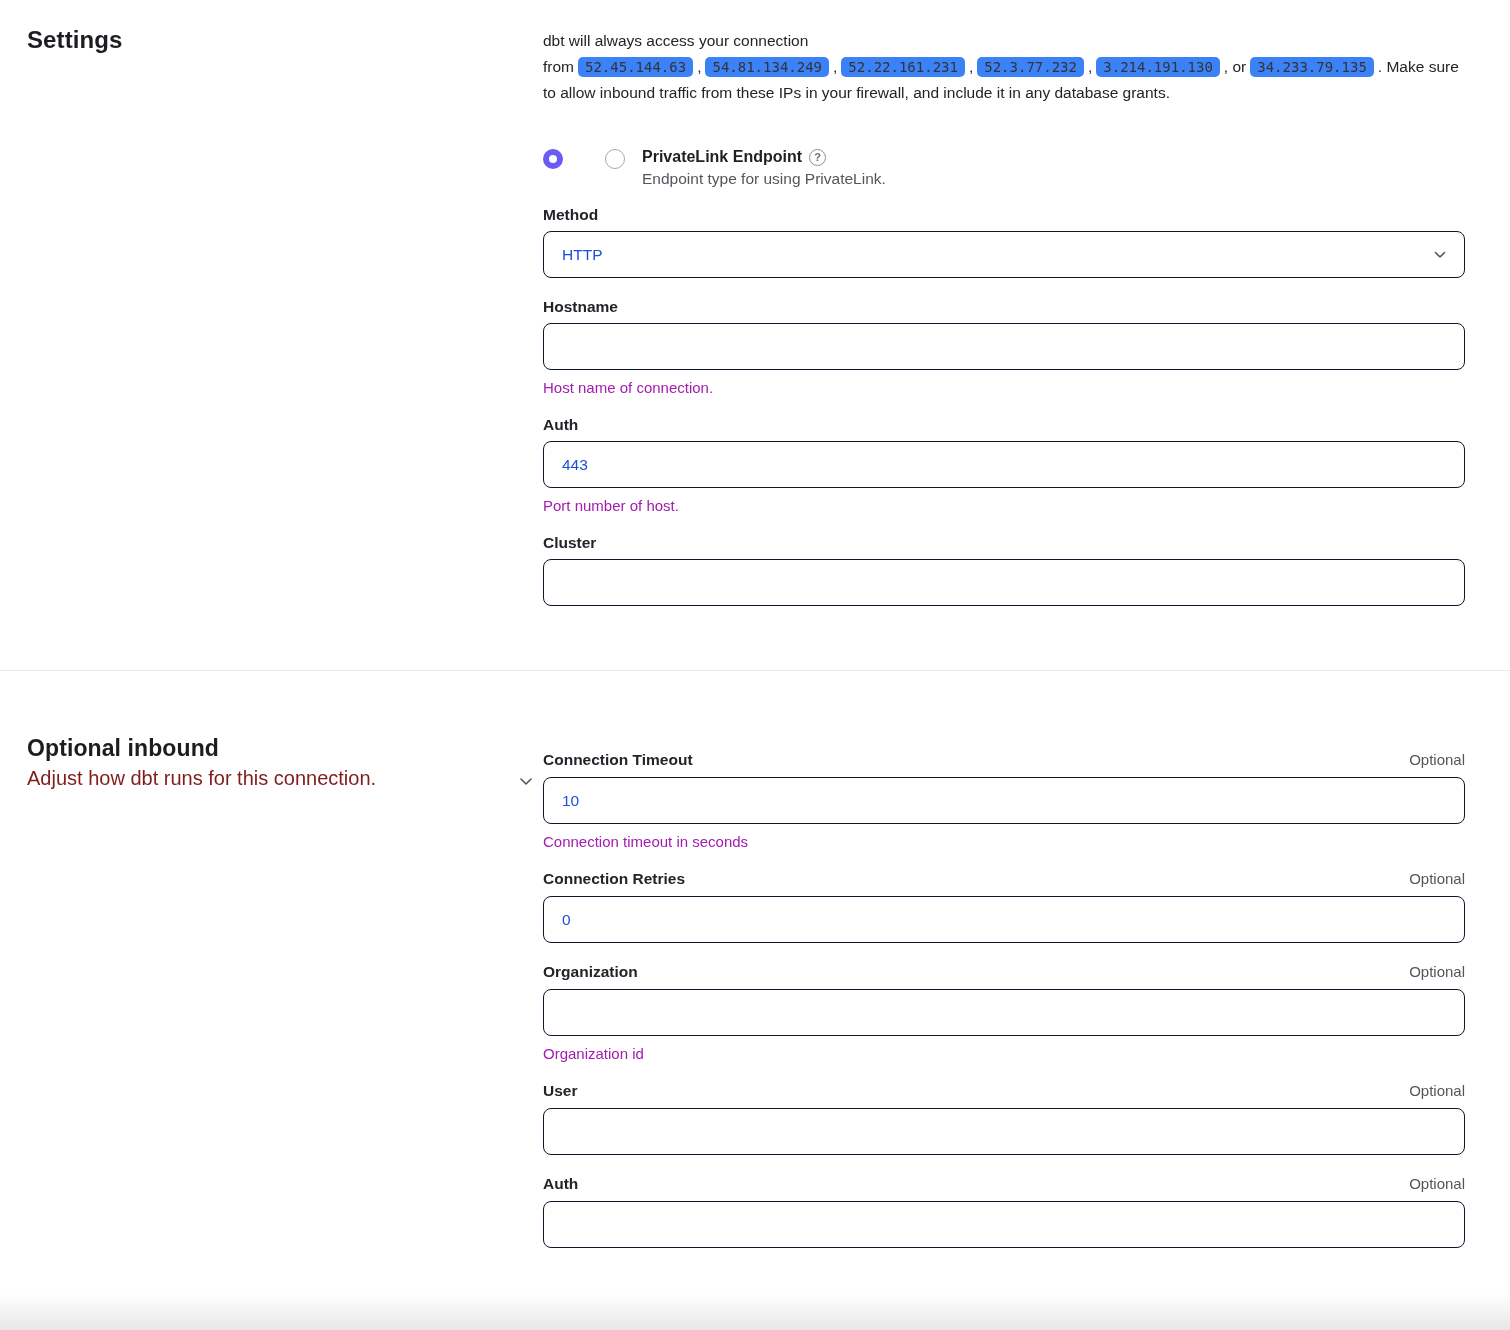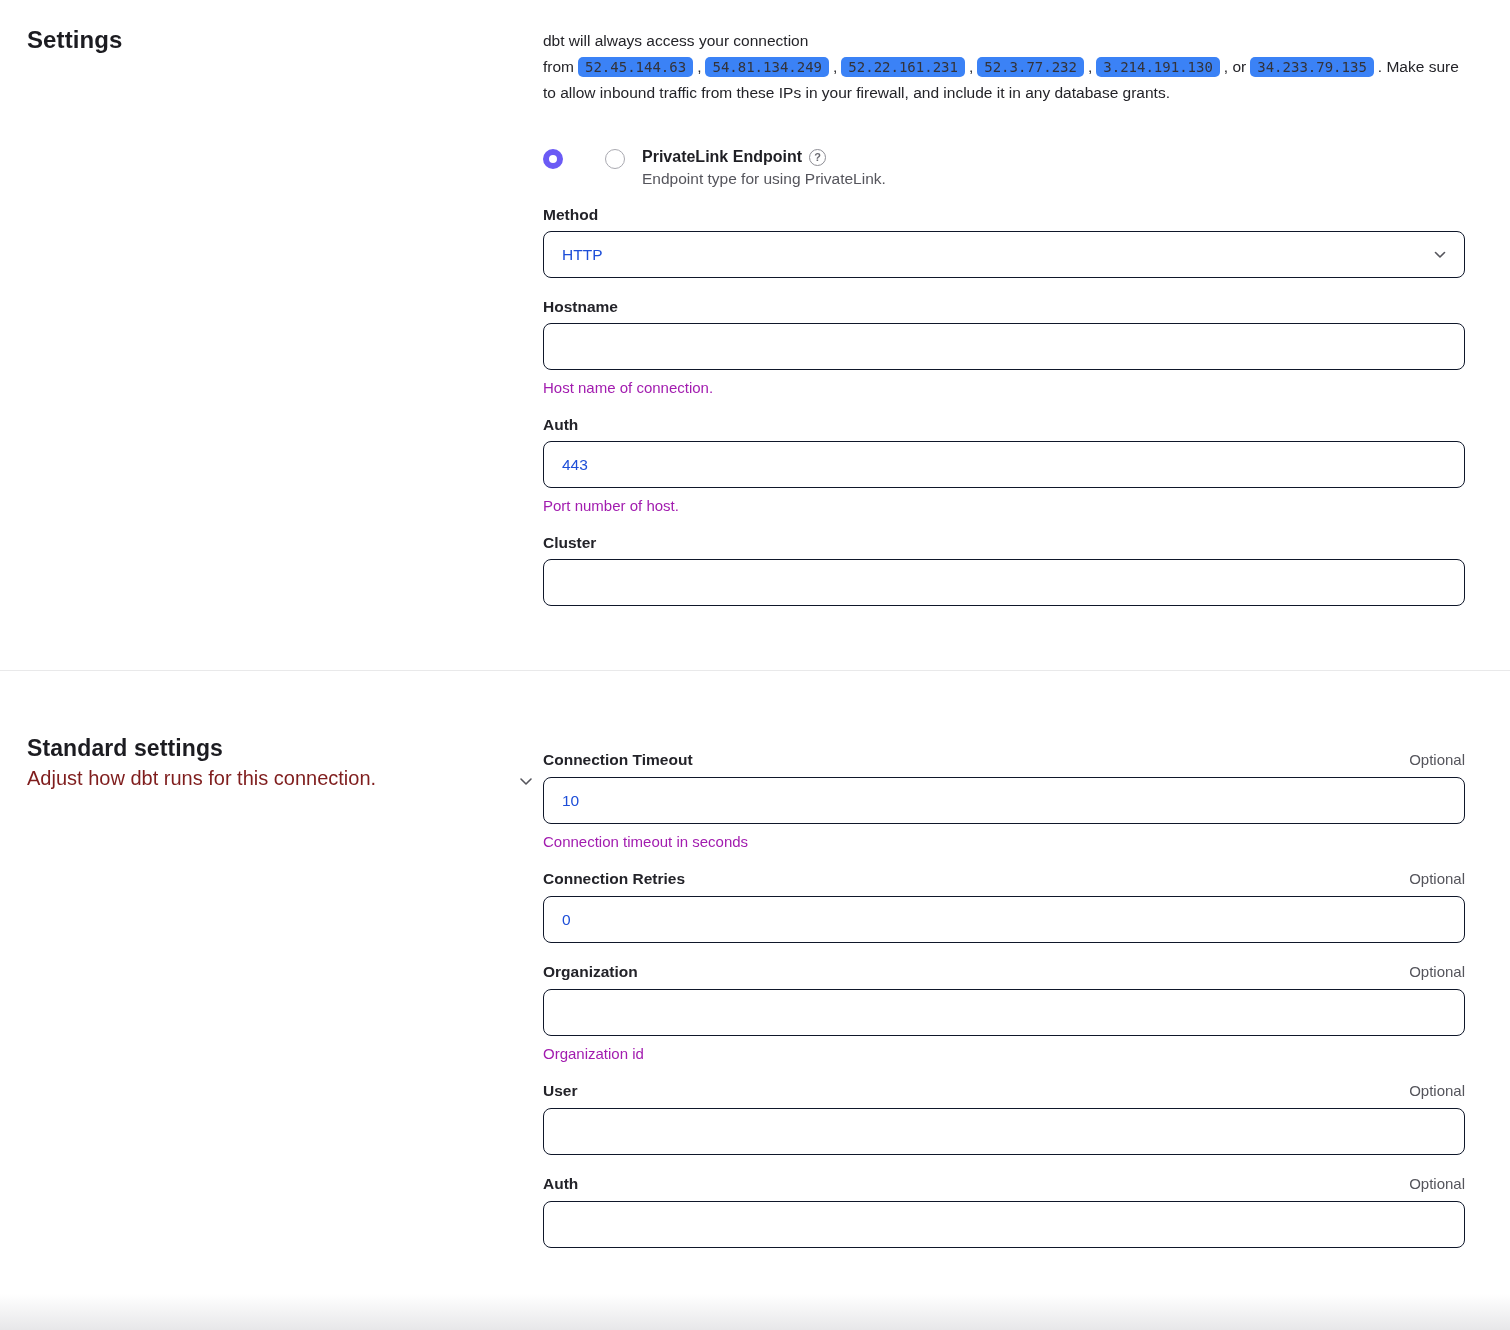--- a/index.html
+++ b/index.html
@@ -178,21 +178,21 @@
 
       </div>
     </div>
   </div>
 
   <hr class="divider">
 
   <div class="section section-2">
     <div class="col-left">
       <div>
-        <h2 class="section-title">Standard settings</h2>
+        <h2 class="section-title">Optional inbound</h2>
         <p class="section-subtitle">Adjust how dbt runs for this connection.</p>
       </div>
       <button class="collapse-btn">
         <svg class="chevron-svg" width="14" height="9" viewBox="0 0 14 9">
             <polyline points="2,2 7,7 12,2"></polyline>
           </svg>
       </button>
     </div>
     <div class="col-right">
       <div class="fields">

